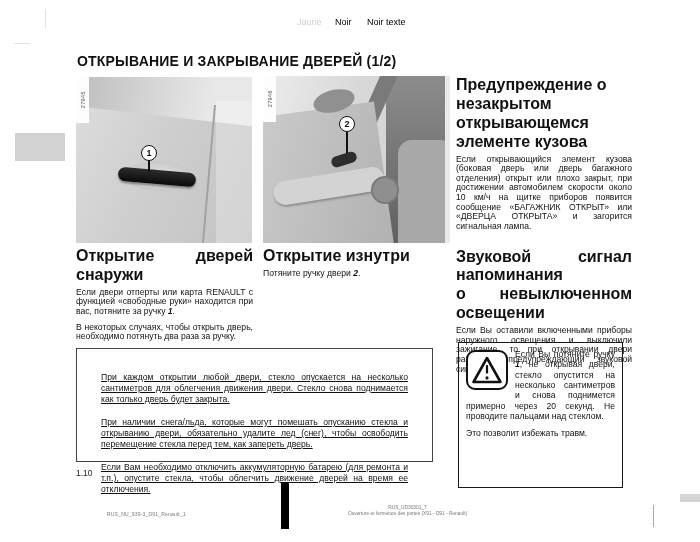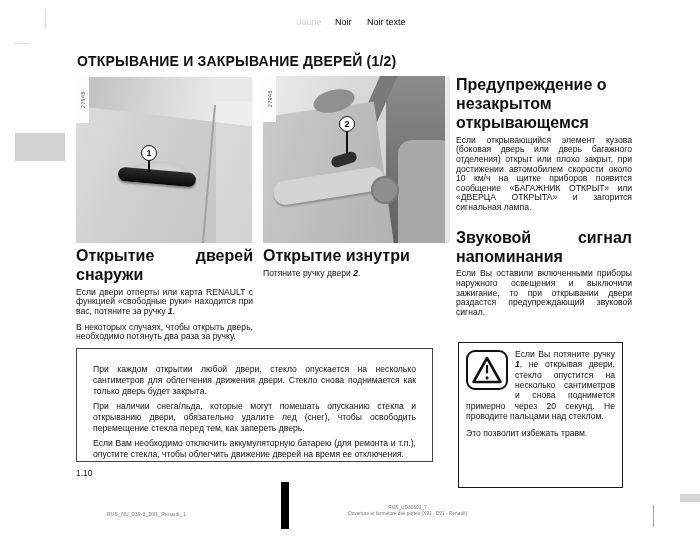--- a/index.html
+++ b/index.html
@@ -47,21 +47,21 @@
   .col{position:absolute;text-align:justify;}
   .col-h{font-size:16px;font-weight:bold;margin:0 0 3px 0;line-height:1.18;}
   .body-p{font-size:8.6px;line-height:1.12;margin:0 0 6px 0;}
   .hl{display:block;}
   .num{font-weight:bold;font-style:italic;}
   .note-label{font-weight:bold;}
   .rsec2{margin-top:16px;}
   
   .info-box{position:absolute;left:76px;top:348px;width:357px;height:114px;border:1px solid #444;box-sizing:border-box;
     padding:11px 12px 0 12px;text-align:justify;}
-  .info-box p{font-size:8.6px;line-height:1.28;margin:4px;}
+  .info-box p{font-size:8.6px;line-height:1.28;margin:12px;text-decoration:underline;}
   .warn-box{position:absolute;left:458px;top:342px;width:165px;height:146px;border:1.5px solid #161616;box-sizing:border-box;
     padding:6px 7px 0 7px;text-align:justify;}
   .warn-box p{font-size:8.6px;line-height:1.2;margin:0;}
   .warn-box .p2{margin-top:7px;}
   .warn-icon{float:left;width:42px;height:40px;border:2px solid #111;border-radius:9px;margin:1px 7px 2px 0;
     display:flex;align-items:center;justify-content:center;background:#fff;box-sizing:border-box;}
   
   .page-num{position:absolute;left:76px;top:468px;font-size:8.5px;color:#222;text-align:center;}
   .print-bar{position:absolute;left:281px;top:482px;width:8px;height:47px;background:#000;}
   .print-ref-left{position:absolute;left:107px;top:511px;font-size:5px;color:#777;letter-spacing:.2px;}
@@ -121,24 +121,26 @@
 
 <div class="col" style="left:263px;top:247px;width:182px;">
   <h2 class="col-h">Открытие изнутри</h2>
   <p class="body-p"><span>Потяните ручку двери </span><span class="num">2</span><span>.</span></p>
 </div>
 
 <div class="col" style="left:456px;top:76px;width:176px;">
   <h2 class="col-h">
     <span class="hl">Предупреждение о</span>
     <span class="hl">незакрытом открывающемся</span>
+    <span class="hl">элементе кузова</span>
   </h2>
   <p class="body-p">Если открывающийся элемент кузова (боковая дверь или дверь багажного отделения) открыт или плохо закрыт, при достижении автомобилем скорости около 10 км/ч на щитке приборов появится сообщение «БАГАЖНИК ОТКРЫТ» или «ДВЕРЦА ОТКРЫТА» и загорится сигнальная лампа.</p>
   <h2 class="col-h rsec2">
     <span class="hl">Звуковой сигнал напоминания</span>
+    <span class="hl">о невыключенном освещении</span>
   </h2>
   <p class="body-p">Если Вы оставили включенными приборы наружного освещения и выключили зажигание, то при открывании двери раздастся предупреждающий звуковой сигнал.</p>
 </div>
 
 <div class="info-box">
   <p>При каждом открытии любой двери, стекло опускается на несколько сантиметров для облегчения движения двери. Стекло снова поднимается как только дверь будет закрыта.</p>
   <p>При наличии снега/льда, которые могут помешать опусканию стекла и открыванию двери, обязательно удалите лед (снег), чтобы освободить перемещение стекла перед тем, как запереть дверь.</p>
   <p>Если Вам необходимо отключить аккумуляторную батарею (для ремонта и т.п.), опустите стекла, чтобы облегчить движение дверей на время ее отключения.</p>
 </div>
 

